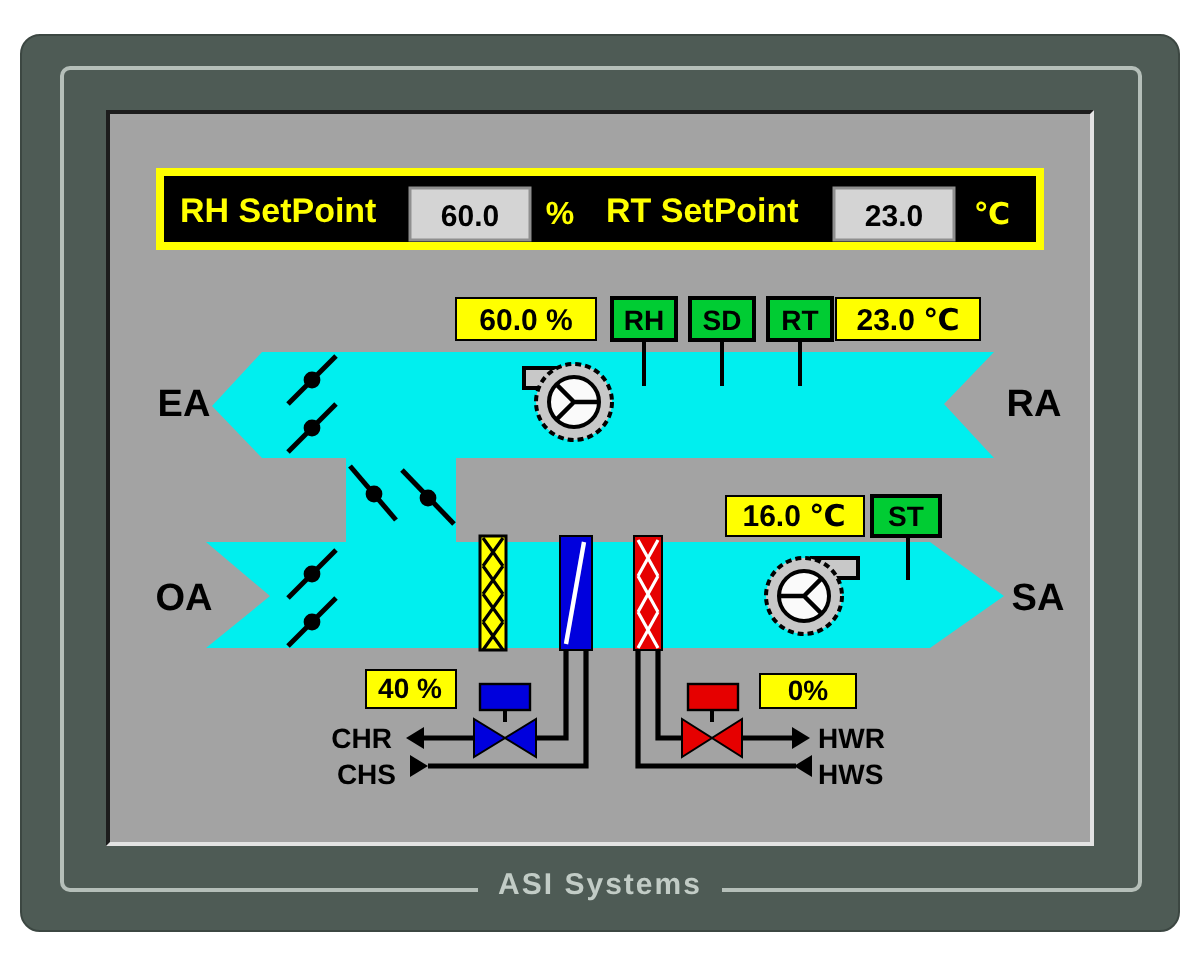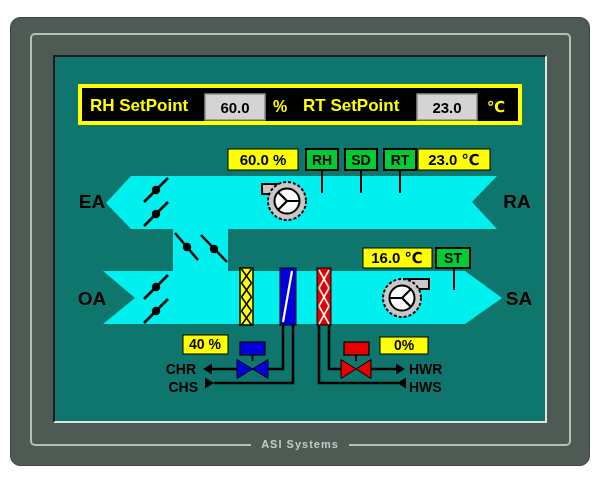--- a/index.html
+++ b/index.html
@@ -3,26 +3,26 @@
 <meta charset="utf-8">
 <style>
   html,body{margin:0;padding:0;background:#ffffff;}
   .stage{position:relative;width:600px;height:480px;background:#ffffff;overflow:hidden;
          font-family:"Liberation Sans",sans-serif;}
   .bezel{position:absolute;left:10px;top:17px;width:580px;height:449px;
          background:#4e5b55;border-radius:10px;border:1px solid #3c4742;box-sizing:border-box;}
   .groove{position:absolute;left:30px;top:33px;width:541px;height:413px;
           border:2px solid #b5bfb9;border-radius:5px;box-sizing:border-box;}
   .screen{position:absolute;left:53px;top:55px;width:494px;height:368px;
-          background:#0f766e;border:2px solid;border-color:#1c1c1c #e3e3e3 #e3e3e3 #1c1c1c;
+          background:#a3a3a3;border:2px solid;border-color:#1c1c1c #e3e3e3 #e3e3e3 #1c1c1c;
           box-sizing:border-box;}
   .screen svg{position:absolute;left:0;top:0;display:block;}
   .brand{position:absolute;left:0;top:434px;width:100%;text-align:center;z-index:3;}
   .brand span{display:inline-block;background:#4e5b55;color:#c2ccc6;
-              font-size:11px;font-weight:bold;letter-spacing:1px;padding:0 10px;line-height:16px;}
+              font-size:15px;font-weight:bold;letter-spacing:1px;padding:0 10px;line-height:16px;}
   text{font-family:"Liberation Sans","DejaVu Sans",sans-serif;}
 </style>
 </head>
 <body>
 
 <div class="stage">
   <div class="bezel"></div>
   <div class="groove"></div>
 
   <div class="screen">

